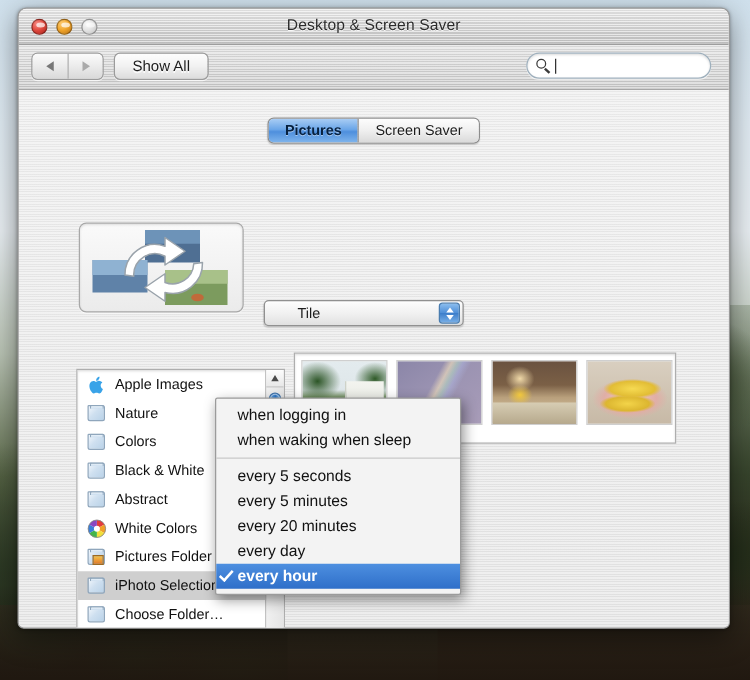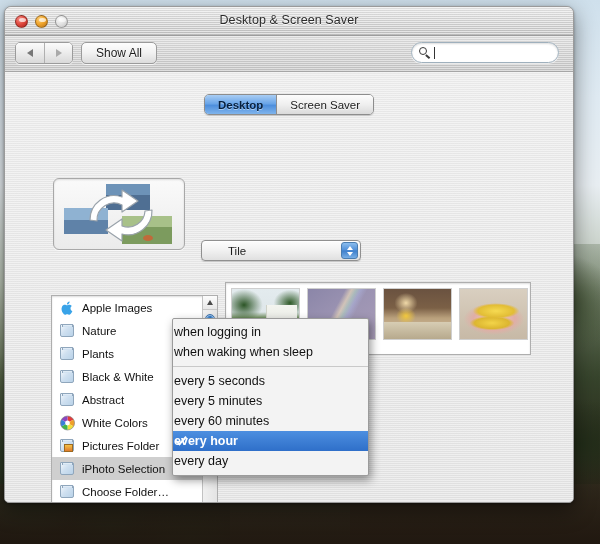--- a/index.html
+++ b/index.html
@@ -34,21 +34,21 @@
       linear-gradient(to bottom, rgba(70,90,56,.25) 0%, rgba(45,58,36,.8) 45%, rgba(40,26,18,.95) 100%);
   }
   #desktop-bottom-strip {
     position: absolute; left: 0; right: 0; bottom: 0; height: 60px;
     background: linear-gradient(to bottom, rgba(50,42,30,.55), rgba(32,24,16,.92));
   }
 
   
   #prefs-window {
     position: absolute;
-    left: 4px; top: 6px;
+    left: 14px; top: 6px;
     width: 570px; height: 497px;
     background: #e8e8e8;
     border: 1px solid #9a9a9a;
     border-radius: 7px 7px 5px 5px;
     box-shadow: 0 7px 22px rgba(0,0,0,.45), 0 1px 3px rgba(0,0,0,.35);
     overflow: hidden;
   }
 
   
   .titlebar {
@@ -354,21 +354,21 @@
     background: #f3f3f3;
     border: 1px solid #9b9b9b;
     border-radius: 2px;
     box-shadow: 2px 4px 10px rgba(0,0,0,.42);
     padding: 3px 0 4px 0;
     z-index: 50;
   }
   .menu-item {
     height: 20px;
     display: flex; align-items: center;
-    padding-left: 1px;
+    padding-left: 17px;
     font-size: 12.5px;
     color: #111;
     position: relative;
     white-space: nowrap;
   }
   .menu-item.selected {
     background: linear-gradient(to bottom, #4d8fe0 0%, #2f6fc9 100%);
     color: #fff;
     font-weight: bold;
   }
@@ -422,21 +422,21 @@
         <span class="search-input-text" title=""></span>
       </div>
     </div>
 
     <div class="content">
 
       <div class="tabline"></div>
       <div class="tabbar">
         <div class="tabs">
           <div class="tab active">
-            <span>Desktop</span>
+            <span>Pictures</span>
           </div>
           <div class="tab">
             <span>Screen Saver</span>
           </div>
         </div>
       </div>
 
       <div class="preview-well">
         <svg class="cycle-icon" viewBox="0 0 120 66">
           <rect x="46" y="2" width="44" height="26" fill="#4f6f93"></rect>
@@ -475,21 +475,21 @@
           <span class="src-icon">
               <span class="folder-icon"></span>
             </span>
           <span class="src-label">Nature</span>
         </div>
 
         <div class="source-item">
           <span class="src-icon">
               <span class="folder-icon"></span>
             </span>
-          <span class="src-label">Plants</span>
+          <span class="src-label">Colors</span>
         </div>
 
         <div class="source-item">
           <span class="src-icon">
               <span class="folder-icon"></span>
             </span>
           <span class="src-label">Black &amp; White</span>
         </div>
 
         <div class="source-item">
@@ -575,24 +575,24 @@
 
     <div class="menu-sep"></div>
 
     <div class="menu-item">
       <span>every 5 seconds</span>
     </div>
     <div class="menu-item">
       <span>every 5 minutes</span>
     </div>
     <div class="menu-item">
-      <span>every 60 minutes</span>
+      <span>every 20 minutes</span>
+    </div>
+    <div class="menu-item">
+      <span>every day</span>
     </div>
     <div class="menu-item selected">
       <span class="menu-check"></span>
       <span>every hour</span>
     </div>
-    <div class="menu-item">
-      <span>every day</span>
-    </div>
   </div>
 
 </div>
 
 </body></html>

